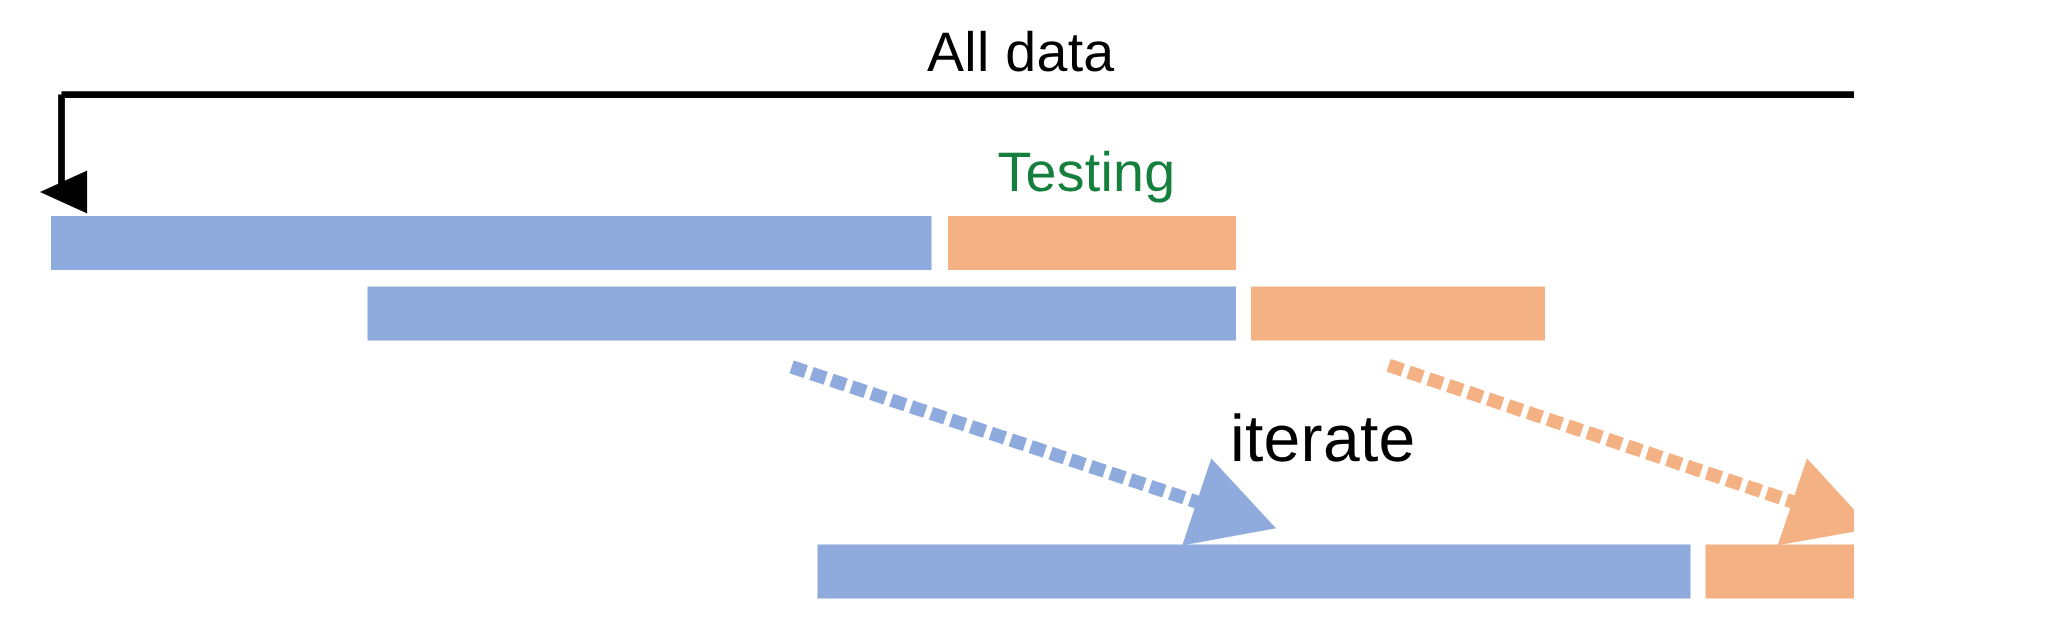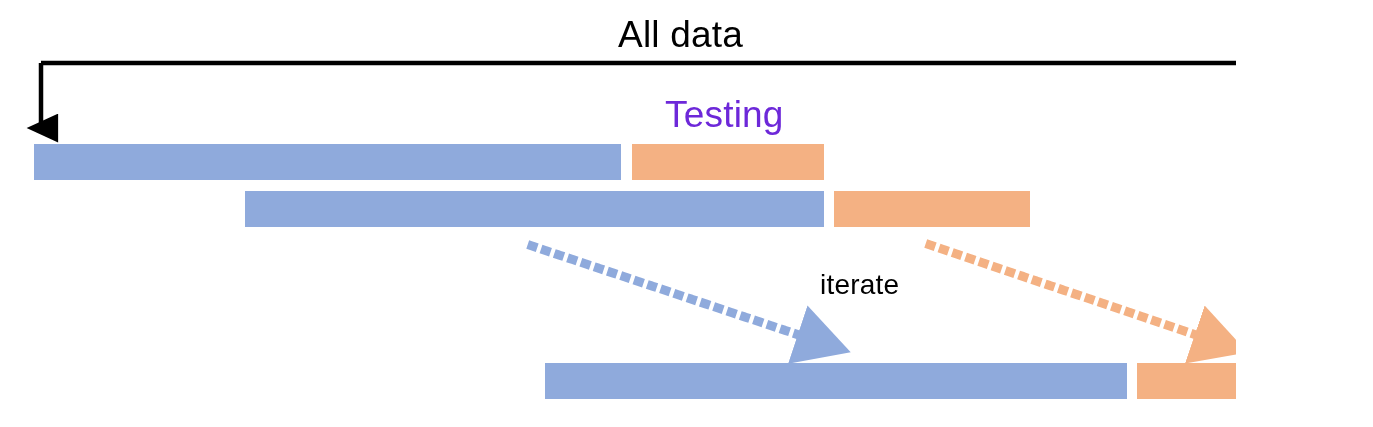--- a/index.html
+++ b/index.html
@@ -31,21 +31,21 @@
   }
   .train-label {
     font-size: 37px;
     letter-spacing: 0.2px;
   }
   .test-label {
     font-size: 37px;
     letter-spacing: 0.2px;
   }
   .iterate-label {
-    font-size: 28px;
+    font-size: 44px;
     color: #000000;
     letter-spacing: 0.2px;
   }
   svg.overlay {
     position: absolute;
     left: 0;
     top: 0;
     width: 1373px;
     height: 427px;
     pointer-events: none;
@@ -79,21 +79,21 @@
 
     <g>
       <path d="M 532 246 L 820 342" stroke="#8FAADC" stroke-width="9" stroke-dasharray="1 13" stroke-linecap="square" fill="none" marker-end="url(#blue-arrow)"></path>
     </g>
     <g>
       <path d="M 930 245 L 1217 342" stroke="#F4B183" stroke-width="9" stroke-dasharray="1 13" stroke-linecap="square" fill="none" marker-end="url(#orange-arrow)"></path>
     </g>
   </svg>
 
 
-  <div class="label test-label" style="left:665px; top:96px; color:#6d28d9;">Testing</div>
+  <div class="label test-label" style="left:665px; top:96px; color:#15803d;">Testing</div>
 
   <div class="bar" style="left:34px; top:144px; width:587px; height:36px; background:#8FAADC;"></div>
   <div class="bar" style="left:632px; top:144px; width:192px; height:36px; background:#F4B183;"></div>
 
   <div class="bar" style="left:245px; top:191px; width:579px; height:36px; background:#8FAADC;"></div>
   <div class="bar" style="left:834px; top:191px; width:196px; height:36px; background:#F4B183;"></div>
 
   <div class="label iterate-label" style="left:820px; top:271px;">iterate</div>
 
   <div class="bar" style="left:545px; top:363px; width:582px; height:36px; background:#8FAADC;"></div>

